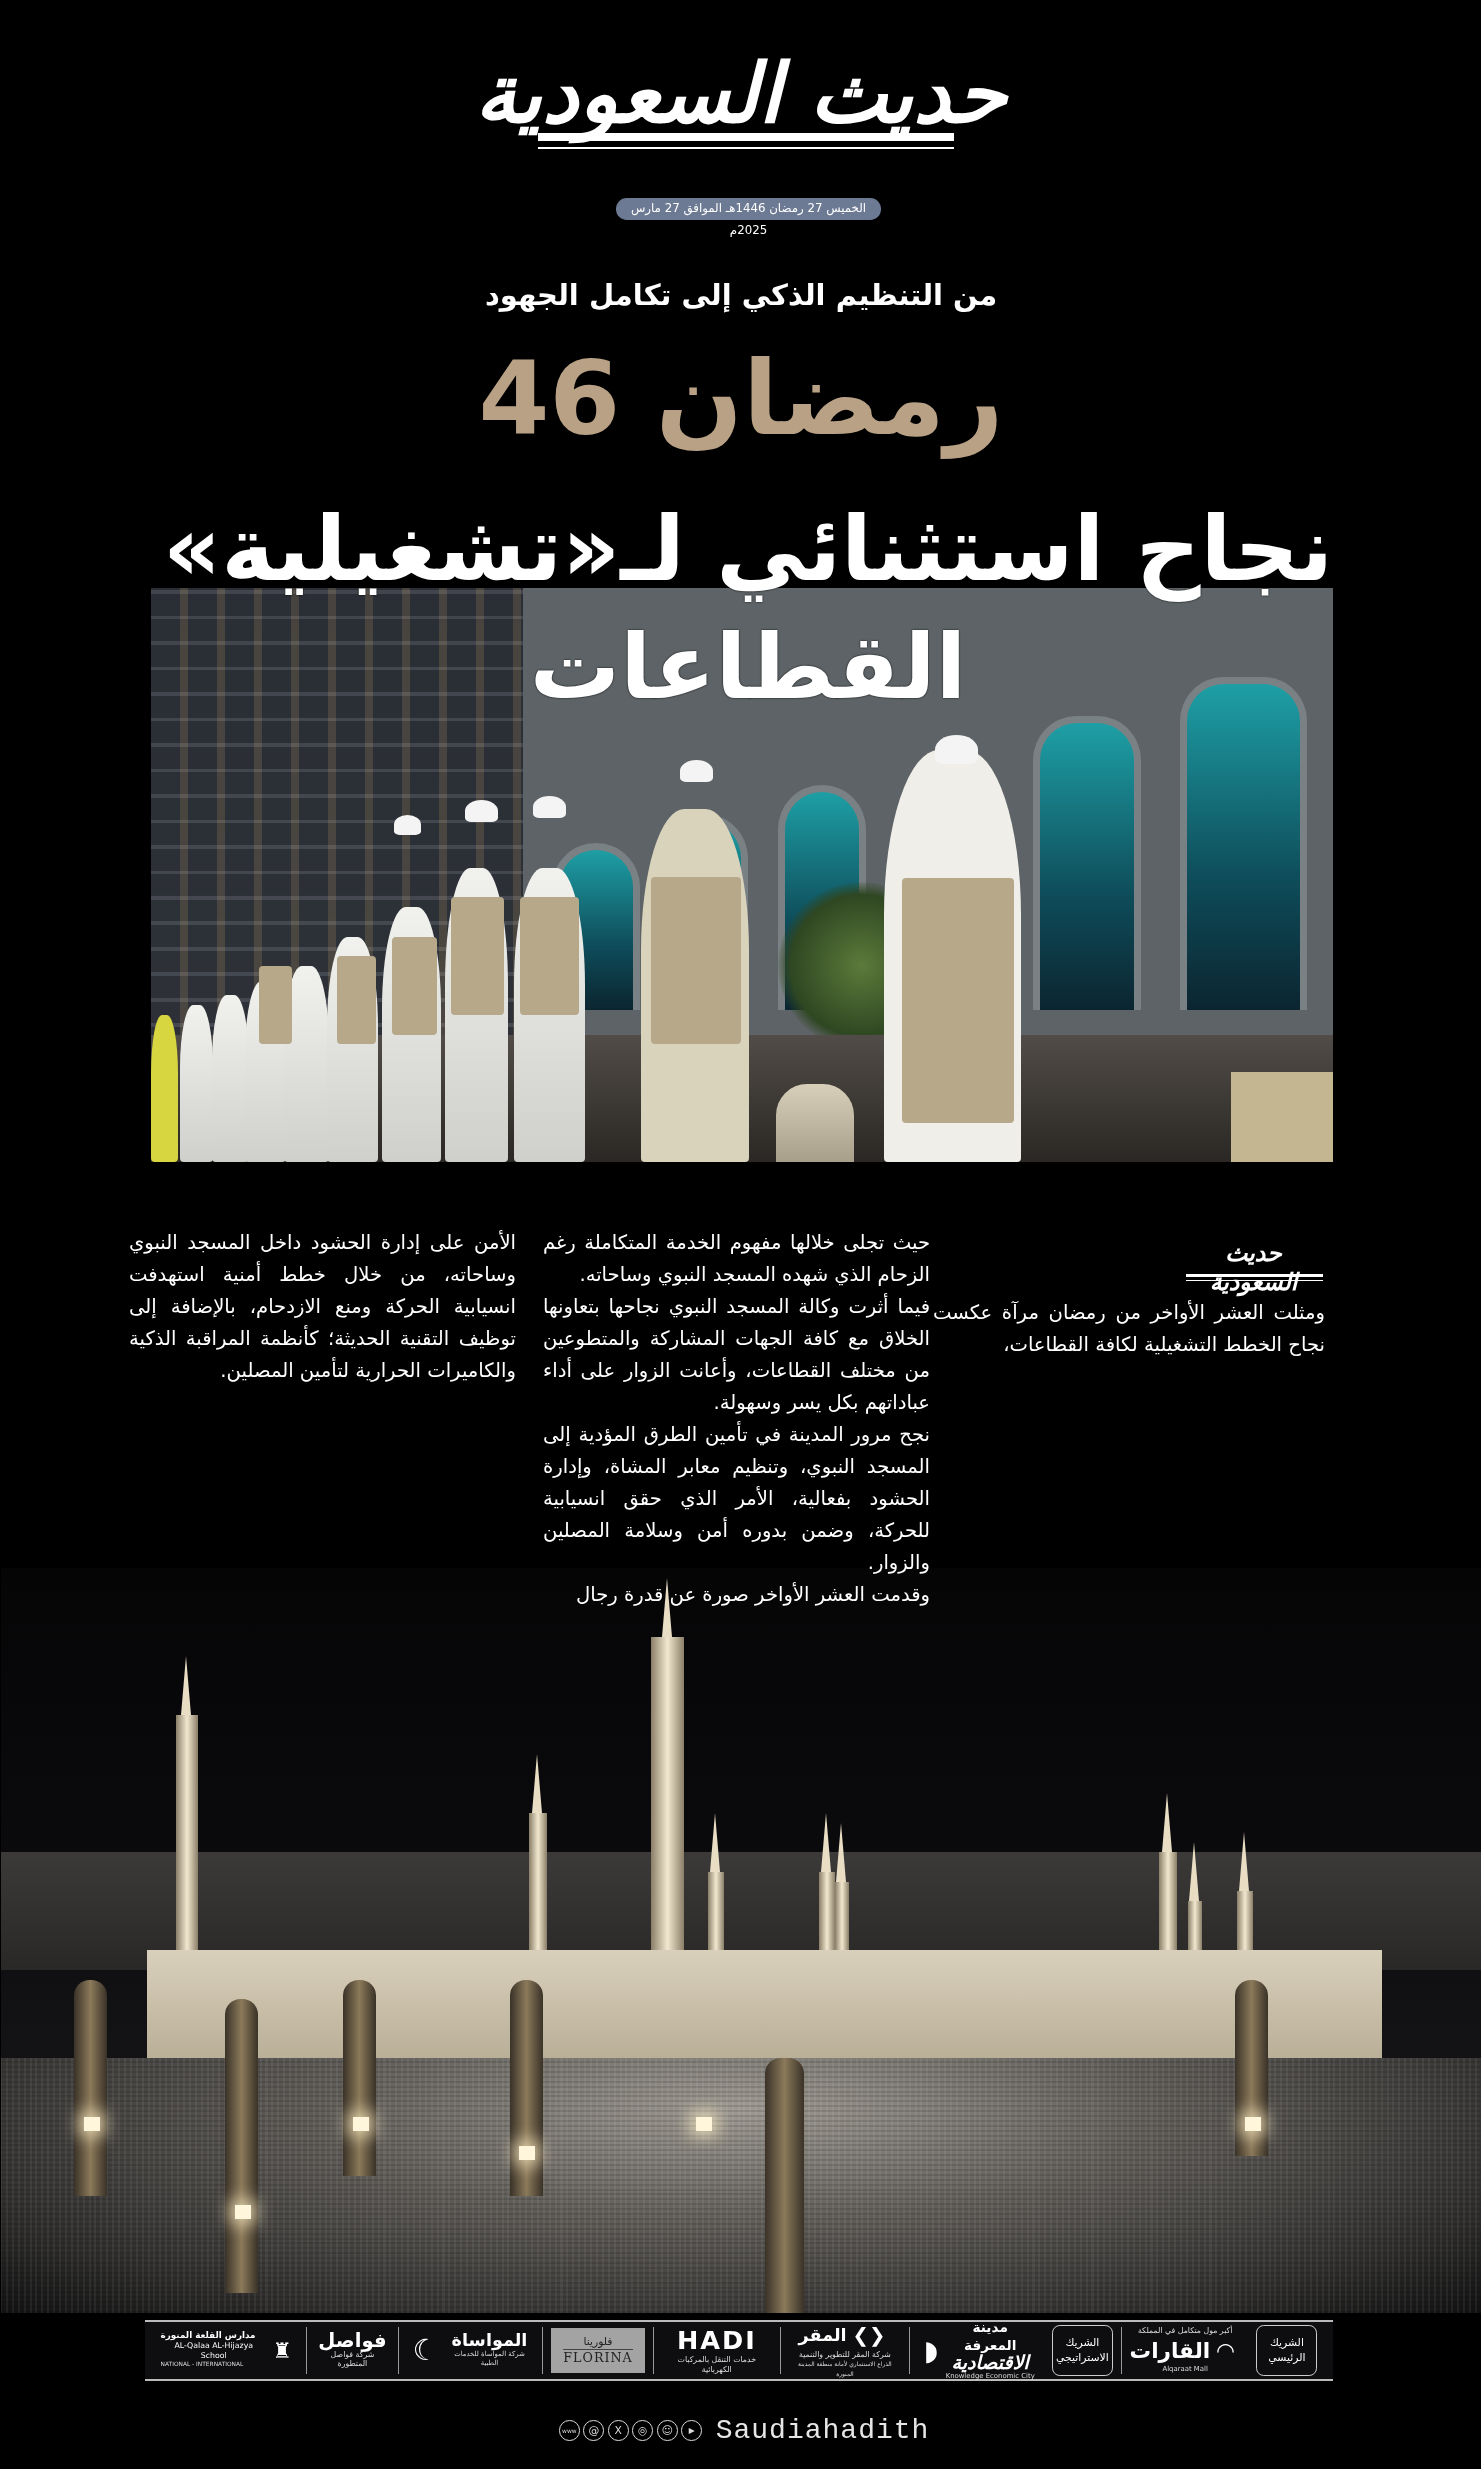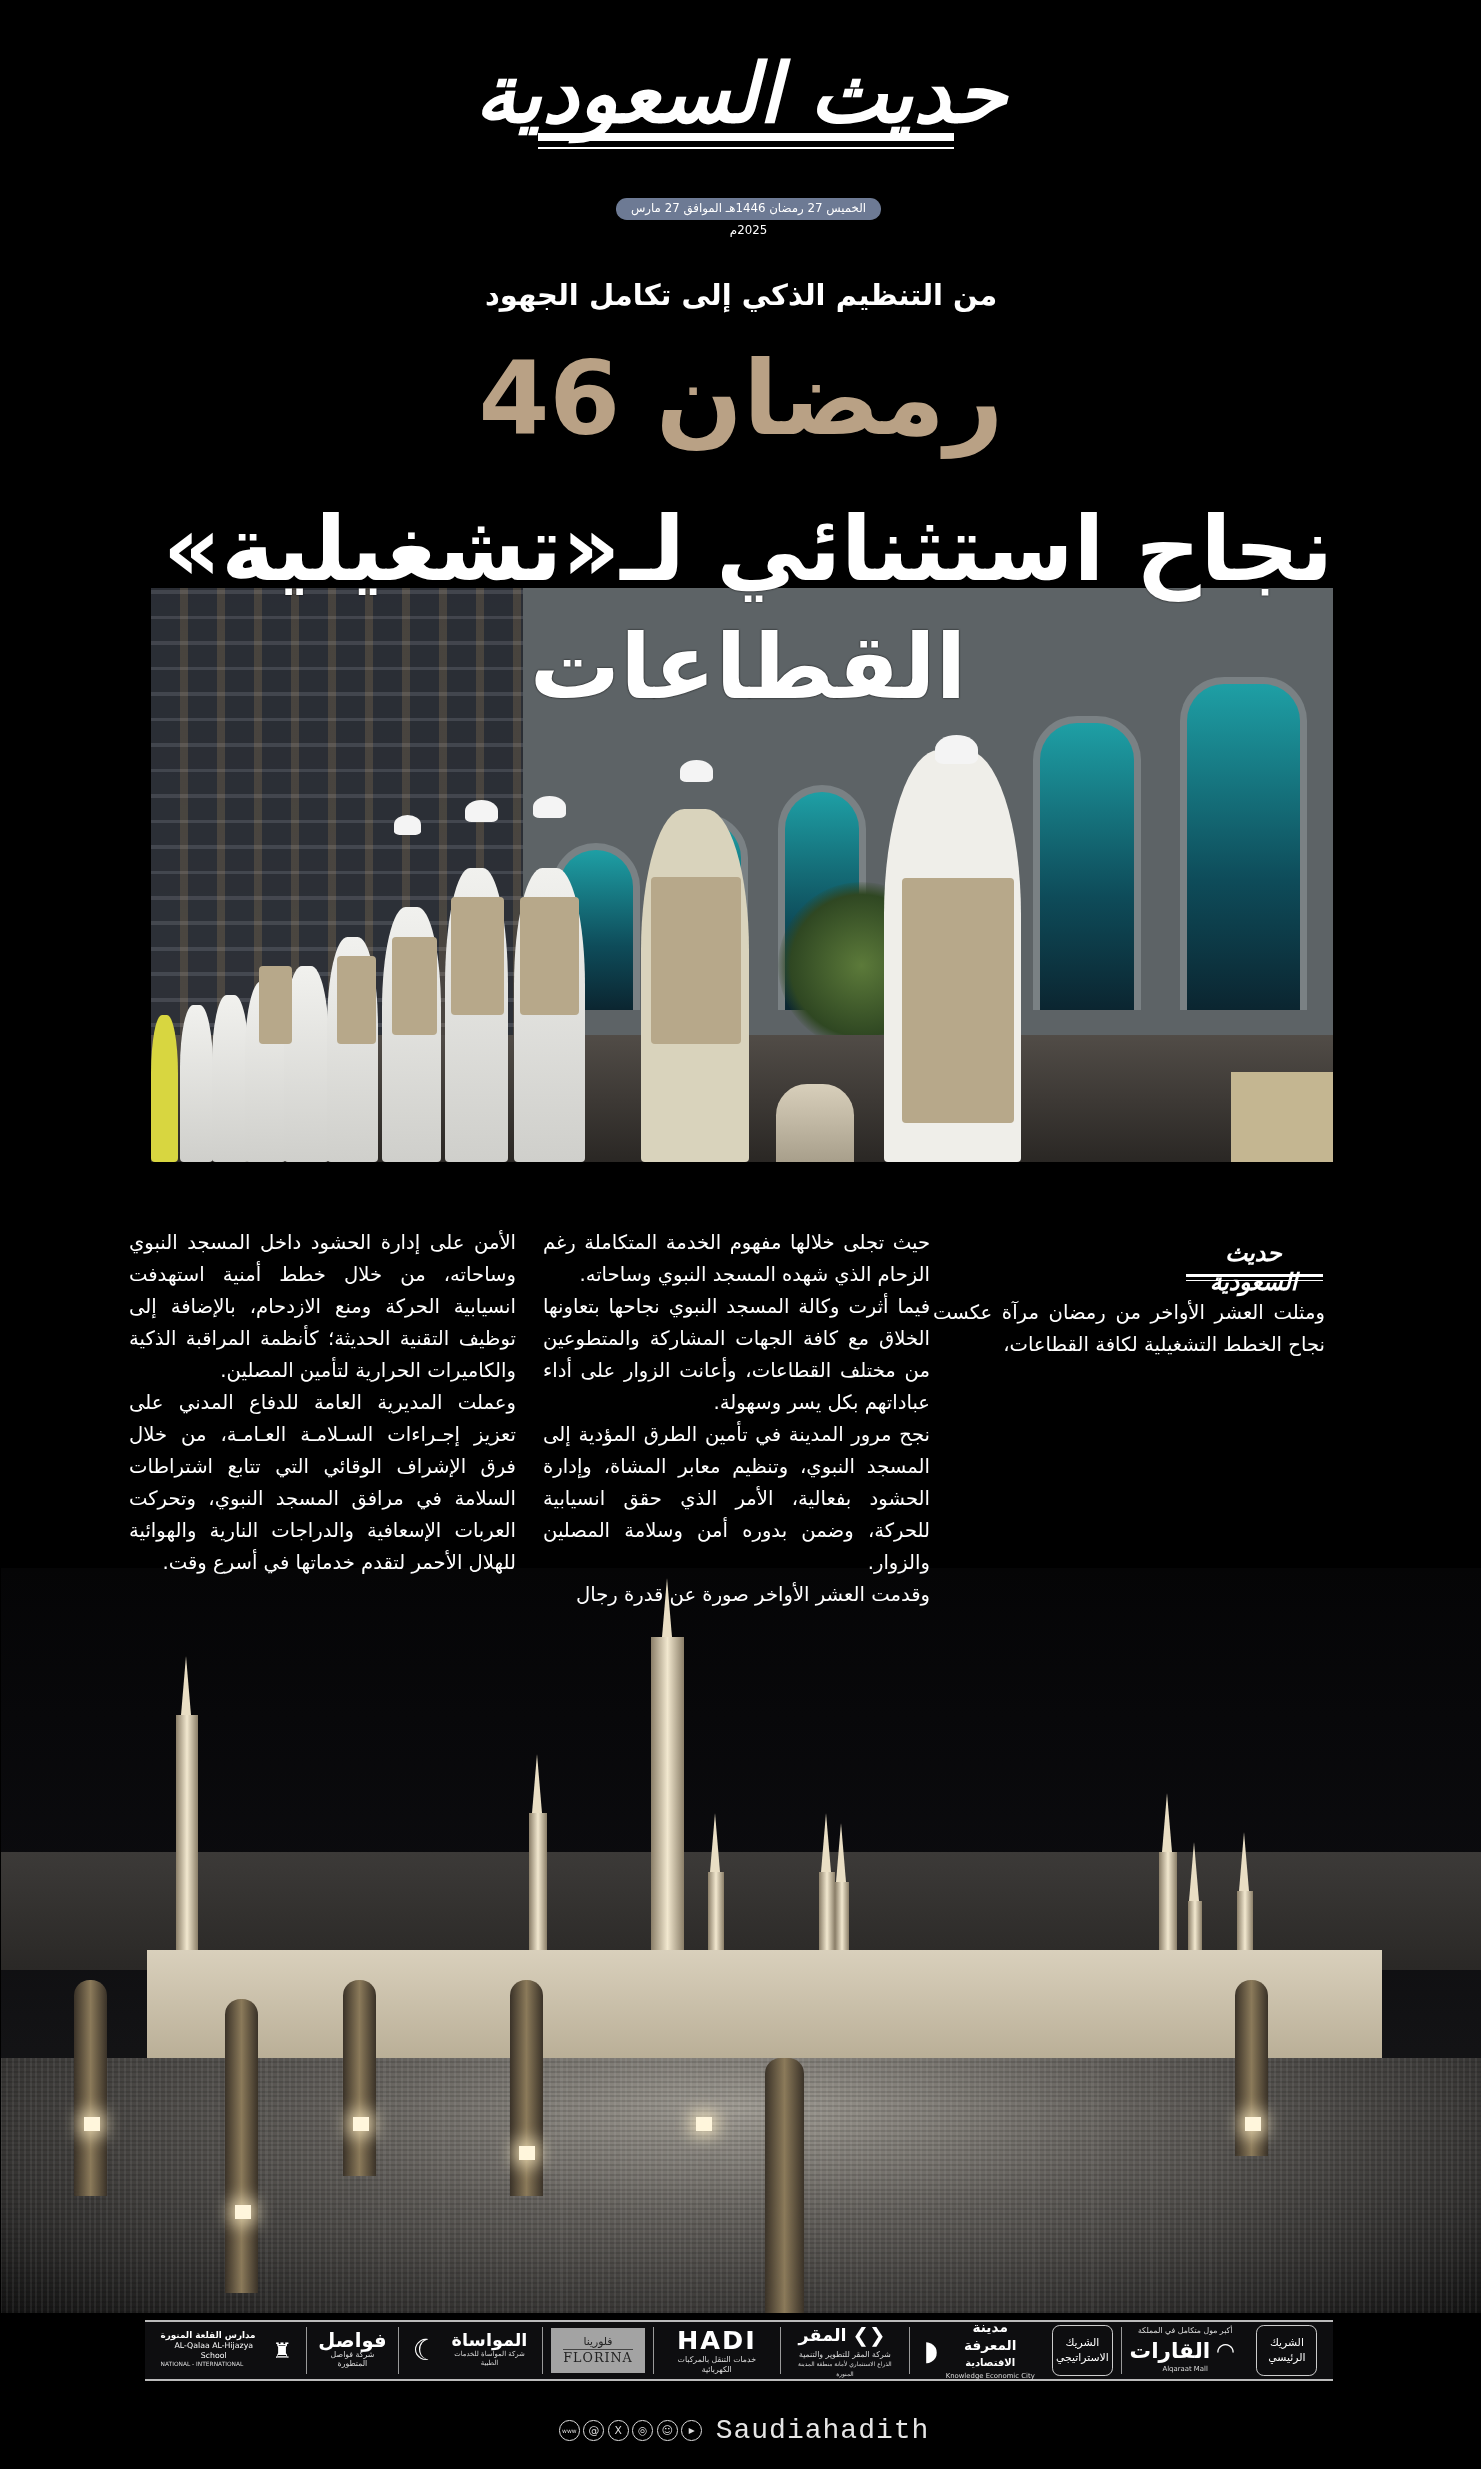--- a/index.html
+++ b/index.html
@@ -141,21 +141,20 @@
     <p>ومثلت العشر الأواخر من رمضان مرآة عكست نجاح الخطط التشغيلية لكافة القطاعات،</p>
   </div>
   <div class="col col-2">
     <p>حيث تجلى خلالها مفهوم الخدمة المتكاملة رغم الزحام الذي شهده المسجد النبوي وساحاته.</p>
     <p>فيما أثرت وكالة المسجد النبوي نجاحها بتعاونها الخلاق مع كافة الجهات المشاركة والمتطوعين من مختلف القطاعات، وأعانت الزوار على أداء عباداتهم بكل يسر وسهولة.</p>
     <p>نجح مرور المدينة في تأمين الطرق المؤدية إلى المسجد النبوي، وتنظيم معابر المشاة، وإدارة الحشود بفعالية، الأمر الذي حقق انسيابية للحركة، وضمن بدوره أمن وسلامة المصلين والزوار.</p>
     <p>وقدمت العشر الأواخر صورة عن قدرة رجال</p>
   </div>
   <div class="col col-3">
     <p>الأمن على إدارة الحشود داخل المسجد النبوي وساحاته، من خلال خطط أمنية استهدفت انسيابية الحركة ومنع الازدحام، بالإضافة إلى توظيف التقنية الحديثة؛ كأنظمة المراقبة الذكية والكاميرات الحرارية لتأمين المصلين.</p>
-    <p>وعملت المديرية العامة للدفاع المدني على تعزيز إجـراءات السـلامـة العـامـة، من خلال فرق الإشراف الوقائي التي تتابع اشتراطات السلامة في مرافق المسجد النبوي، وتحركت العربات الإسعافية والدراجات النارية والهوائية للهلال الأحمر لتقدم خدماتها في أسرع وقت.</p>
   </div>
 </div>
 
 <div class="photo-bottom" aria-label="prophets-mosque-at-night-with-crowds">
   <div class="city"></div>
   <div class="minaret" style="left:176px;top:147px;height:304px;"></div>
   <div class="minaret" style="left:529px;top:245px;height:216px;width:17.6px;"></div>
   <div class="minaret" style="left:651px;top:69px;height:392px;width:33px;"></div>
   <div class="minaret" style="left:708px;top:304px;height:157px;width:15.7px;"></div>
   <div class="minaret" style="left:819px;top:304px;height:157px;width:15.7px;"></div>
@@ -193,21 +192,21 @@
       <div class="sp-sub">Alqaraat Mall</div>
     </div>
   </div>
   <div class="sp-sep"></div>
   <div class="sp">
     <div class="badge">الشريك الاستراتيجي</div>
   </div>
   <div class="sp">
     <div style="display:flex;flex-direction:column;">
       <div class="sp-title" style="font-size:13.7px;">مدينة المعرفة</div>
-      <div class="sp-title" style="font-size:10px;">الاقتصادية</div>
+      <div class="sp-title" style="font-size:19px;font-style:italic;">الاقتصادية</div>
       <div class="sp-sub">Knowledge Economic City</div>
     </div>
     <span class="icon-glyph" style="font-size:27.4px;">◗</span>
   </div>
   <div class="sp-sep"></div>
   <div class="sp">
     <div style="display:flex;flex-direction:column;align-items:center;">
       <div style="display:flex;align-items:center;">
         <span class="icon-glyph" style="font-size:19.6px;">❮❯</span>
         <span class="sp-title" style="font-size:17.6px;">المقر</span>

